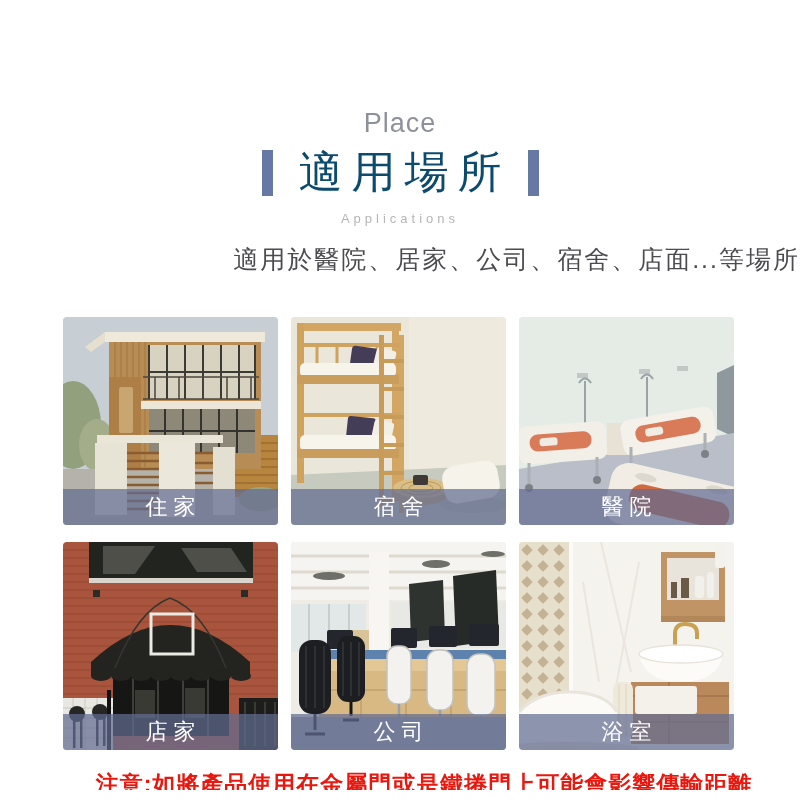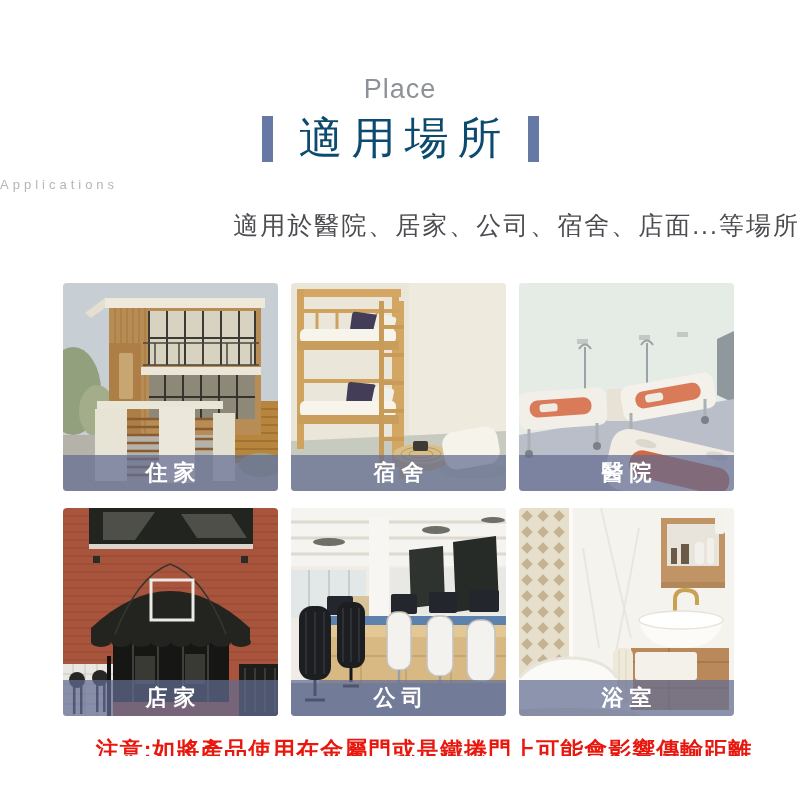--- a/index.html
+++ b/index.html
@@ -1,38 +1,38 @@
 <!DOCTYPE html>
 <html><head>
 <meta charset="utf-8">
 <style>
   html,body { margin:0; padding:0; background:#ffffff; }
   body { width:800px; height:800px; font-family:"Liberation Sans","DejaVu Sans",sans-serif; }
-  .page { position:relative; width:800px; height:756px; background:#fff; overflow:hidden; }
+  .page { position:relative; width:800px; height:756px; background:#fff; overflow:hidden;margin-top:34px; }
 
   
   .eyebrow { margin-top:74px; text-align:center; font-size:27px; color:#8d9199; letter-spacing:1px; }
   .title-row { display:flex; align-items:center; justify-content:center; gap:17px; margin-top:4px; }
   .title-bar { width:11px; height:46px; background:#6679a4; }
   .main-title { font-size:44px; color:#0c4a6e; letter-spacing:9px; text-indent:9px; font-weight:400; }
-  .caption { margin-top:9px; text-align:left; font-size:13px; color:#b5b5b5; letter-spacing:4px; }
+  .caption { margin-top:9px; text-align:center; font-size:13px; color:#b5b5b5; letter-spacing:4px; }
 
   .intro { margin-top:17px; text-align:right; font-size:25px; font-weight:300; color:#4b4b50; letter-spacing:2px; }
   .intro-en { margin-top:9px; text-align:center; font-size:9px; color:#d3d3d3; letter-spacing:1px; }
 
   
   .grid { position:absolute; left:63px; top:283px; display:grid;
           grid-template-columns:repeat(3,215px); grid-template-rows:208px 208px;
           column-gap:13px; row-gap:17px; }
   .card { position:relative; width:215px; height:208px; border-radius:4px; overflow:hidden; background:#eee; }
   .card svg { display:block; width:215px; height:208px; }
   .label-bar { position:absolute; left:0; right:0; bottom:0; height:36px;
                background:rgba(98,108,146,0.72);
                display:flex; align-items:center; justify-content:center; }
-  .label-text { color:#ffffff; font-size:22px; letter-spacing:6px; text-indent:6px; font-weight:700; }
+  .label-text { color:#ffffff; font-size:22px; letter-spacing:6px; text-indent:6px; font-weight:400; }
 
   
   .notice { position:absolute; left:0; right:0; top:735px; text-align:center;
             font-size:23px; font-weight:bold; color:#e8180f; letter-spacing:1px;padding-left:48px; }
 </style>
 </head>
 <body>
 
 <div class="page">
 

